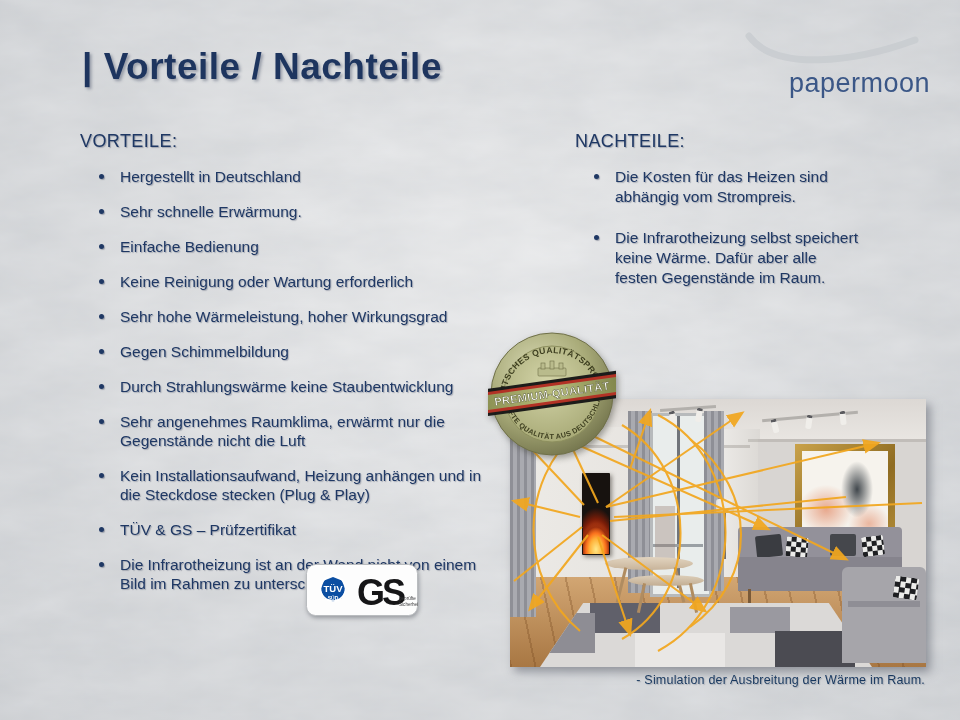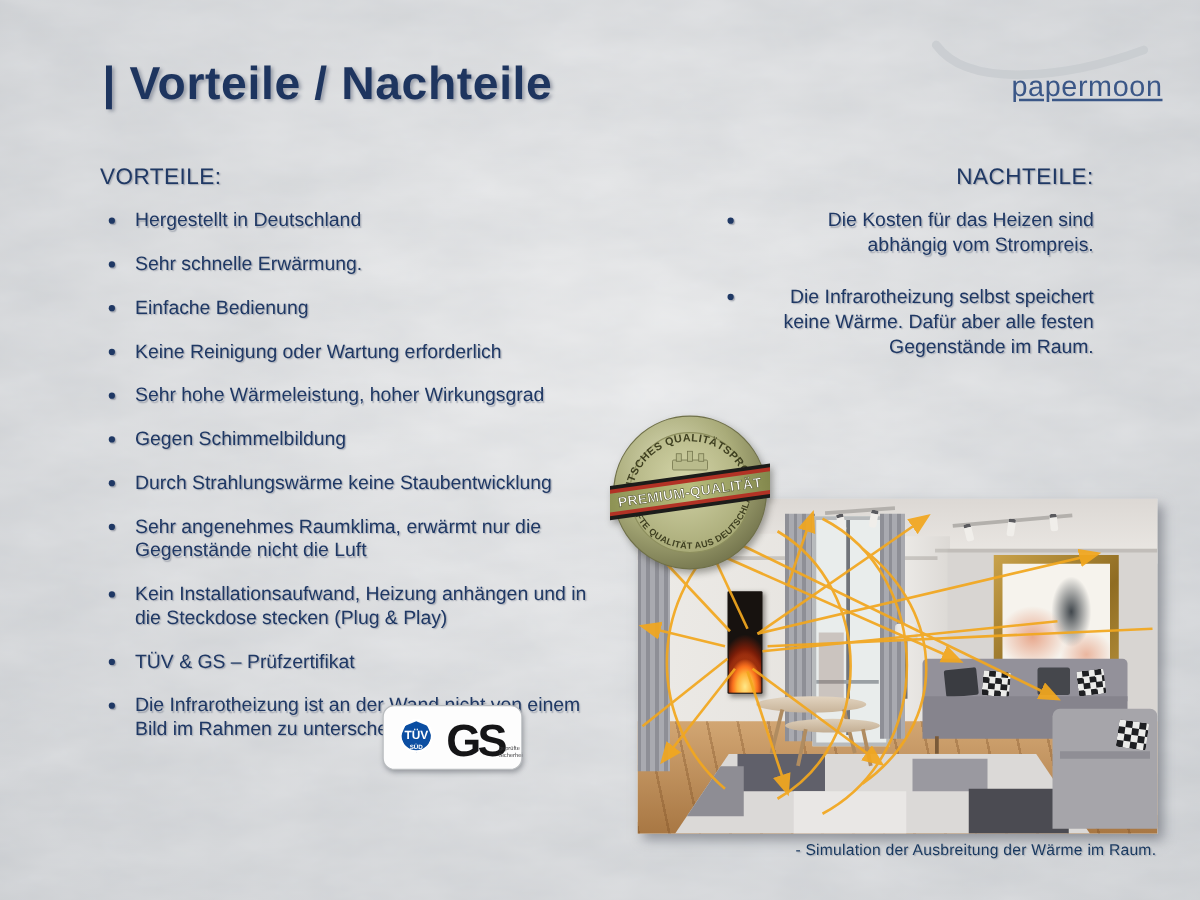--- a/index.html
+++ b/index.html
@@ -13,30 +13,30 @@
   .vignette{position:absolute;inset:0;z-index:1;pointer-events:none;
     background:radial-gradient(ellipse at 50% 42%, rgba(255,255,255,.30) 0%, rgba(173,178,185,.28) 100%);}
   .moon-arc{position:absolute;left:735px;top:0px;z-index:2;pointer-events:none;opacity:.75;}
 
   .title{
     position:absolute;left:82px;top:46px;z-index:3;
     font-size:37px;font-weight:600;letter-spacing:.5px;color:#1e355f;
     text-shadow:2px 2px 3px rgba(55,65,90,.40);
   }
   .brand{
-    position:absolute;right:30px;top:56px;z-index:3;
-    font-size:23px;font-weight:500;letter-spacing:.5px;color:#3b5787;text-decoration:underline;
+    position:absolute;right:30px;top:68px;z-index:3;
+    font-size:27px;font-weight:500;letter-spacing:.5px;color:#3b5787;
   }
 
   .col{position:absolute;top:131px;z-index:3;}
   .col-left{left:80px;width:414px;}
-  .col-right{left:575px;width:300px;text-align:right;}
+  .col-right{left:575px;width:300px;}
   .col-heading{font-size:18px;letter-spacing:.4px;margin:0 0 15px 0;font-weight:400;
     text-shadow:1px 1px 1px rgba(40,50,75,.30);}
-  ul.bullets{list-style:none;margin:0;padding:0;}
+  ul.bullets{list-style:none;margin:12px;padding:0;}
   ul.bullets li{
     position:relative;padding-left:28px;
     font-size:15.5px;line-height:19px;margin-bottom:16px;
     text-shadow:1px 1px 1px rgba(40,50,75,.30);
   }
   .col-right ul.bullets li{margin-bottom:21px;line-height:20px;}
   ul.bullets li::before{
     content:"";position:absolute;left:7px;top:7px;width:5px;height:5px;border-radius:50%;
     background:#1f3864;box-shadow:1px 1px 1px rgba(40,50,75,.35);
   }

